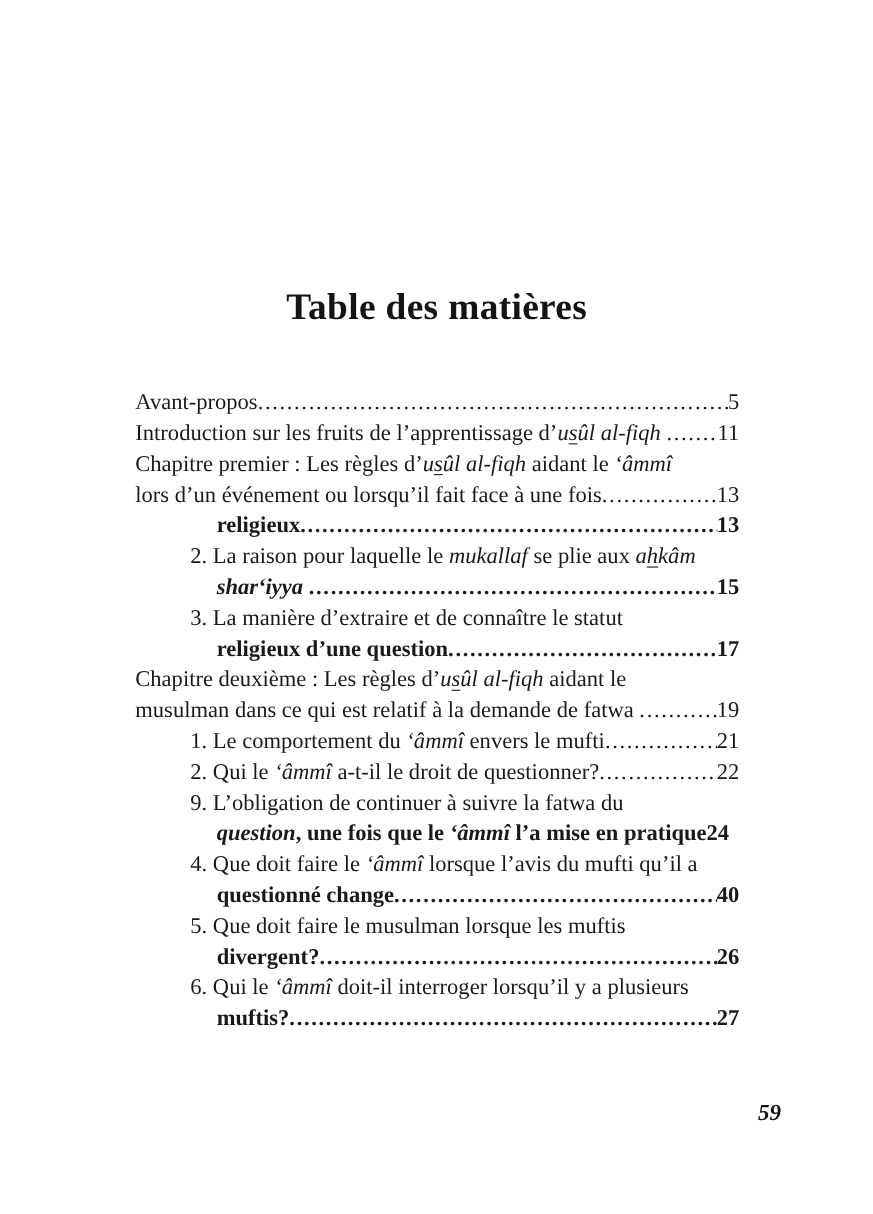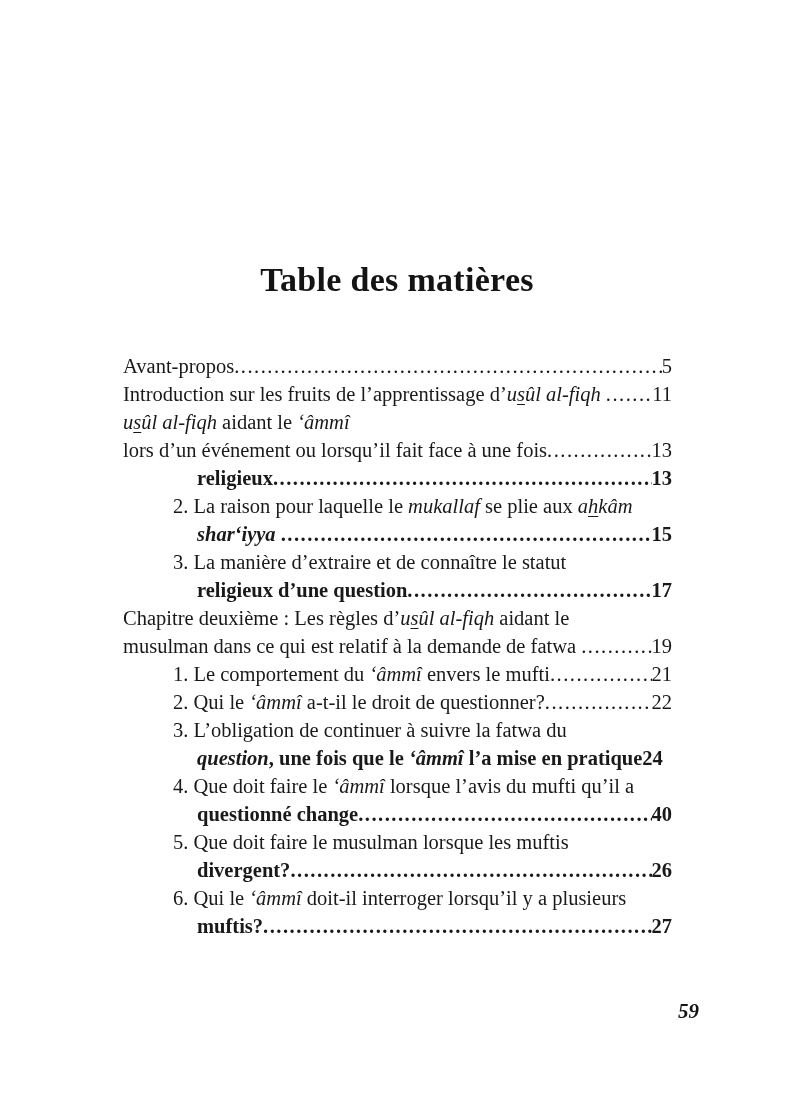--- a/index.html
+++ b/index.html
@@ -55,21 +55,21 @@
     flex: 1 1 0;
     min-width: 0;
     overflow: hidden;
     white-space: nowrap;
     letter-spacing: 1.5px;
   }
   .pagenum { white-space: pre; }
   .footer-page {
     position: absolute;
     top: 999px;
-    right: 95px;
+    right: 84px;
     font-size: 21px;
     font-weight: bold;
     font-style: italic;
     color: #141414;
   }
 </style>
 </head>
 <body>
 
 <div class="page">
@@ -83,20 +83,21 @@
       <div class="toc-line indent-0">
         <span class="seg">Introduction sur les fruits de l’apprentissage d’</span>
         <span class="seg it">u</span>
         <span class="seg it un">s</span>
         <span class="seg it">ûl al-fiqh</span>
         <span class="seg"> </span>
         <span class="dots">......................................................................................................................................................</span>
         <span class="pagenum">11</span>
       </div>
       <div class="toc-line indent-0">
+        <span class="seg">Chapitre premier : Les règles d’</span>
         <span class="seg it">u</span>
         <span class="seg it un">s</span>
         <span class="seg it">ûl al-fiqh</span>
         <span class="seg"> aidant le </span>
         <span class="seg it">‘âmmî</span>
       </div>
       <div class="toc-line indent-0">
         <span class="seg">lors d’un événement ou lorsqu’il fait face à une fois</span>
         <span class="dots">......................................................................................................................................................</span>
         <span class="pagenum">13</span>
@@ -148,21 +149,21 @@
         <span class="pagenum">21</span>
       </div>
       <div class="toc-line indent-1">
         <span class="seg">2. Qui le </span>
         <span class="seg it">‘âmmî</span>
         <span class="seg"> a-t-il le droit de questionner?</span>
         <span class="dots">......................................................................................................................................................</span>
         <span class="pagenum">22</span>
       </div>
       <div class="toc-line indent-1">
-        <span class="seg">3. L’obligation de continuer à suivre la fatwa du</span>
+        <span class="seg">9. L’obligation de continuer à suivre la fatwa du</span>
       </div>
       <div class="toc-line indent-2">
         <span class="seg it">question</span>
         <span class="seg">, une fois que le </span>
         <span class="seg it">‘âmmî</span>
         <span class="seg"> l’a mise en pratique</span>
         <span class="pagenum">24</span>
       </div>
       <div class="toc-line indent-1">
         <span class="seg">4. Que doit faire le </span>

